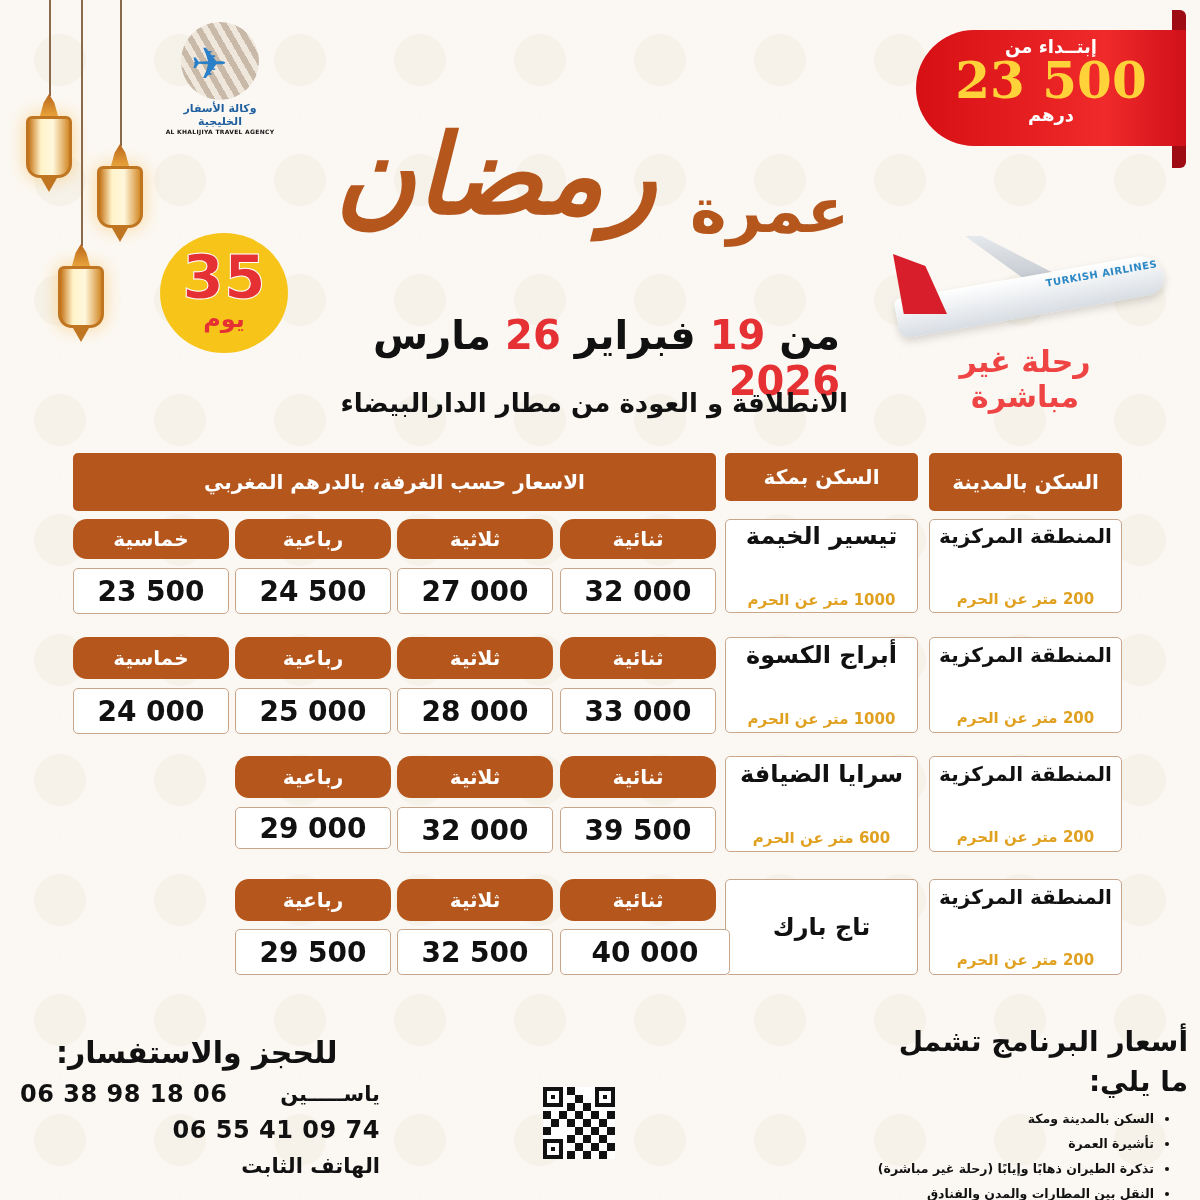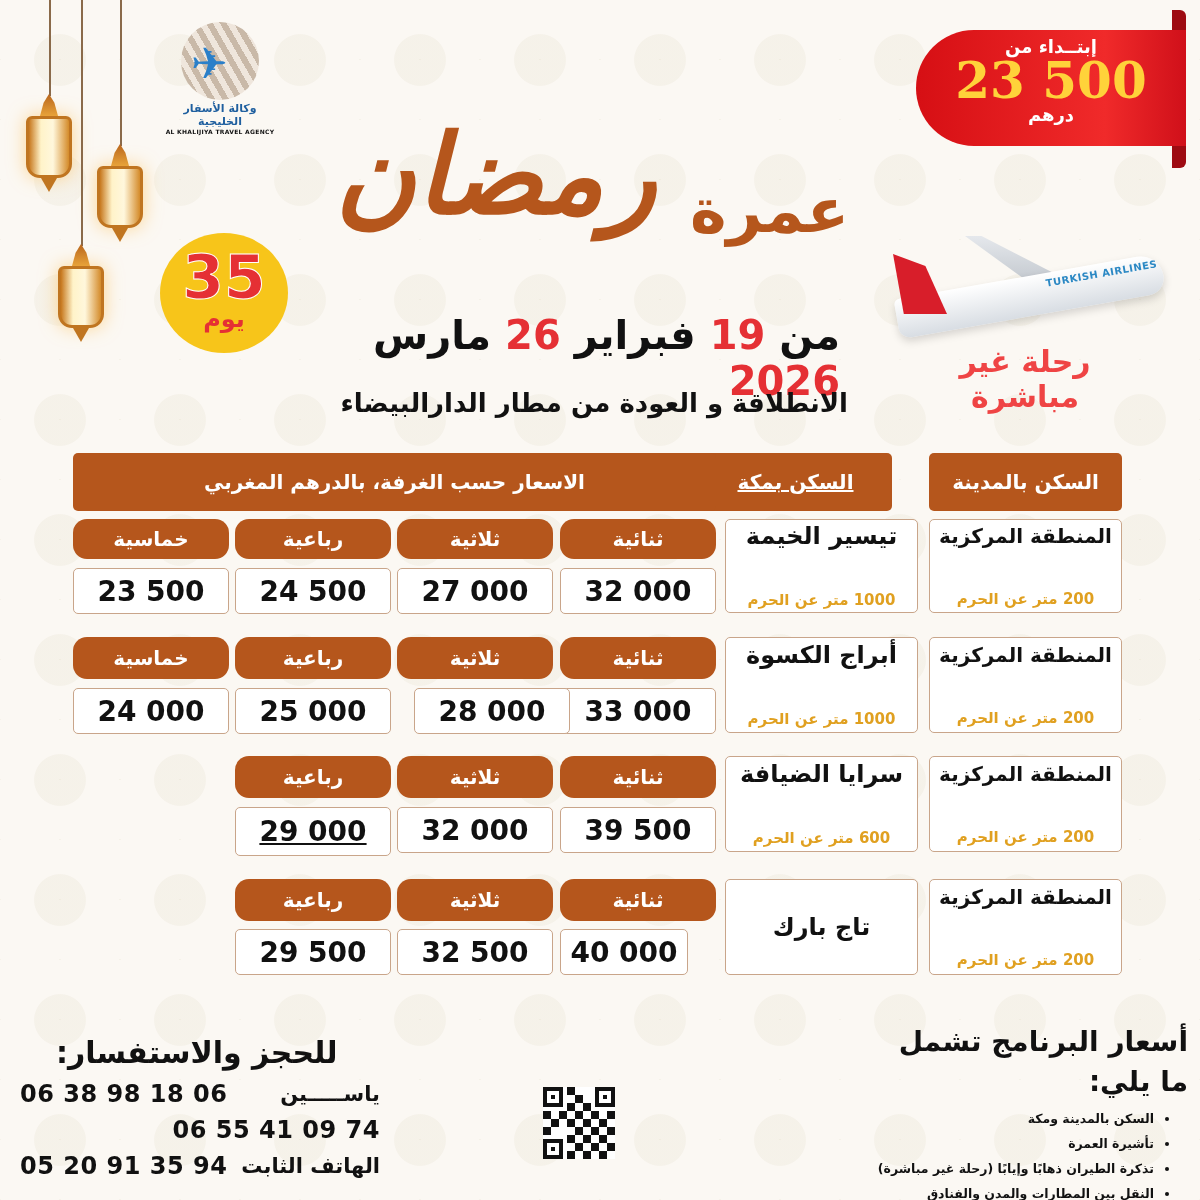--- a/index.html
+++ b/index.html
@@ -149,21 +149,21 @@
 
 <div class="plane">
   <div class="plane-wing"></div>
   <div class="plane-body"></div>
   <div class="plane-tail"></div>
   <div class="plane-logo-text">TURKISH AIRLINES</div>
 </div>
 <div class="indirect">رحلة غير مباشرة</div>
 
 <div class="cell hdr" style="left:929px;top:453px;width:193px;height:58px;">السكن بالمدينة</div>
-<div class="cell hdr" style="left:699px;top:453px;width:193px;height:58px;text-decoration:underline;">السكن بمكة</div>
+<div class="cell hdr" style="left:725px;top:453px;width:193px;height:48px;">السكن بمكة</div>
 <div class="cell hdr" style="left:73px;top:453px;width:643px;height:58px;">الاسعار حسب الغرفة، بالدرهم المغربي</div>
 
 <div>
   <div class="cell hotel-cell" style="left:929px;top:519px;width:193px;height:94px;">
     <div class="zone-name">المنطقة المركزية</div>
     <div class="hotel-dist">200 متر عن الحرم</div>
   </div>
   <div class="cell hotel-cell" style="left:725px;top:519px;width:193px;height:94px;">
     <div class="hotel-name">تيسير الخيمة</div>
     <div class="hotel-dist">1000 متر عن الحرم</div>
@@ -185,54 +185,54 @@
   </div>
   <div class="cell hotel-cell" style="left:725px;top:637px;width:193px;height:96px;">
     <div class="hotel-name">أبراج الكسوة</div>
     <div class="hotel-dist">1000 متر عن الحرم</div>
   </div>
   <div class="cell sub-hdr" style="left:560px;top:637px;width:156px;height:42px;">ثنائية</div>
   <div class="cell sub-hdr" style="left:397px;top:637px;width:156px;height:42px;">ثلاثية</div>
   <div class="cell sub-hdr" style="left:235px;top:637px;width:156px;height:42px;">رباعية</div>
   <div class="cell sub-hdr" style="left:73px;top:637px;width:156px;height:42px;">خماسية</div>
   <div class="cell price-cell" style="left:560px;top:688px;width:156px;height:46px;">33 000</div>
-  <div class="cell price-cell" style="left:414px;top:688px;width:156px;height:46px;">28 000</div>
+  <div class="cell price-cell" style="left:397px;top:688px;width:156px;height:46px;">28 000</div>
   <div class="cell price-cell" style="left:235px;top:688px;width:156px;height:46px;">25 000</div>
   <div class="cell price-cell" style="left:73px;top:688px;width:156px;height:46px;">24 000</div>
 </div>
 
 <div>
   <div class="cell hotel-cell" style="left:929px;top:756px;width:193px;height:96px;">
     <div class="zone-name">المنطقة المركزية</div>
     <div class="hotel-dist">200 متر عن الحرم</div>
   </div>
   <div class="cell hotel-cell" style="left:725px;top:756px;width:193px;height:96px;">
     <div class="hotel-name">سرايا الضيافة</div>
     <div class="hotel-dist">600 متر عن الحرم</div>
   </div>
   <div class="cell sub-hdr" style="left:560px;top:756px;width:156px;height:42px;">ثنائية</div>
   <div class="cell sub-hdr" style="left:397px;top:756px;width:156px;height:42px;">ثلاثية</div>
   <div class="cell sub-hdr" style="left:235px;top:756px;width:156px;height:42px;">رباعية</div>
   <div class="cell price-cell" style="left:560px;top:807px;width:156px;height:46px;">39 500</div>
   <div class="cell price-cell" style="left:397px;top:807px;width:156px;height:46px;">32 000</div>
-  <div class="cell price-cell" style="left:235px;top:807px;width:156px;height:49px;text-decoration:underline;">29 000</div>
+  <div class="cell price-cell" style="left:235px;top:807px;width:156px;height:42px;">29 000</div>
 </div>
 
 <div>
   <div class="cell hotel-cell" style="left:929px;top:879px;width:193px;height:96px;">
     <div class="zone-name">المنطقة المركزية</div>
     <div class="hotel-dist">200 متر عن الحرم</div>
   </div>
   <div class="cell hotel-cell" style="left:725px;top:879px;width:193px;height:96px;">
     <div class="hotel-name">تاج بارك</div>
   </div>
   <div class="cell sub-hdr" style="left:560px;top:879px;width:156px;height:42px;">ثنائية</div>
   <div class="cell sub-hdr" style="left:397px;top:879px;width:156px;height:42px;">ثلاثية</div>
   <div class="cell sub-hdr" style="left:235px;top:879px;width:156px;height:42px;">رباعية</div>
-  <div class="cell price-cell" style="left:560px;top:929px;width:128px;height:46px;">40 000</div>
+  <div class="cell price-cell" style="left:560px;top:929px;width:170px;height:46px;">40 000</div>
   <div class="cell price-cell" style="left:397px;top:929px;width:156px;height:46px;">32 500</div>
   <div class="cell price-cell" style="left:235px;top:929px;width:156px;height:46px;">29 500</div>
 </div>
 
 <div class="includes">
   <div class="includes-title">أسعار البرنامج تشمل ما يلي:</div>
   <ul>
     <li>السكن بالمدينة ومكة</li>
     <li>تأشيرة العمرة</li>
     <li>تذكرة الطيران ذهابًا وإيابًا (رحلة غير مباشرة)</li>
@@ -277,15 +277,14 @@
   <div class="contacts-title">للحجز والاستفسار:</div>
   <div class="contact-row">
     <span class="contact-name">ياســـــين</span>
     <span class="contact-phone">06 38 98 18 06</span>
   </div>
   <div class="contact-row">
     <span class="contact-phone">06 55 41 09 74</span>
   </div>
   <div class="contact-row">
     <span class="contact-name">الهاتف الثابت</span>
-    <span class="contact-phone">05 20 91 35 94</span>
   </div>
 </div>
 
 </body></html>

